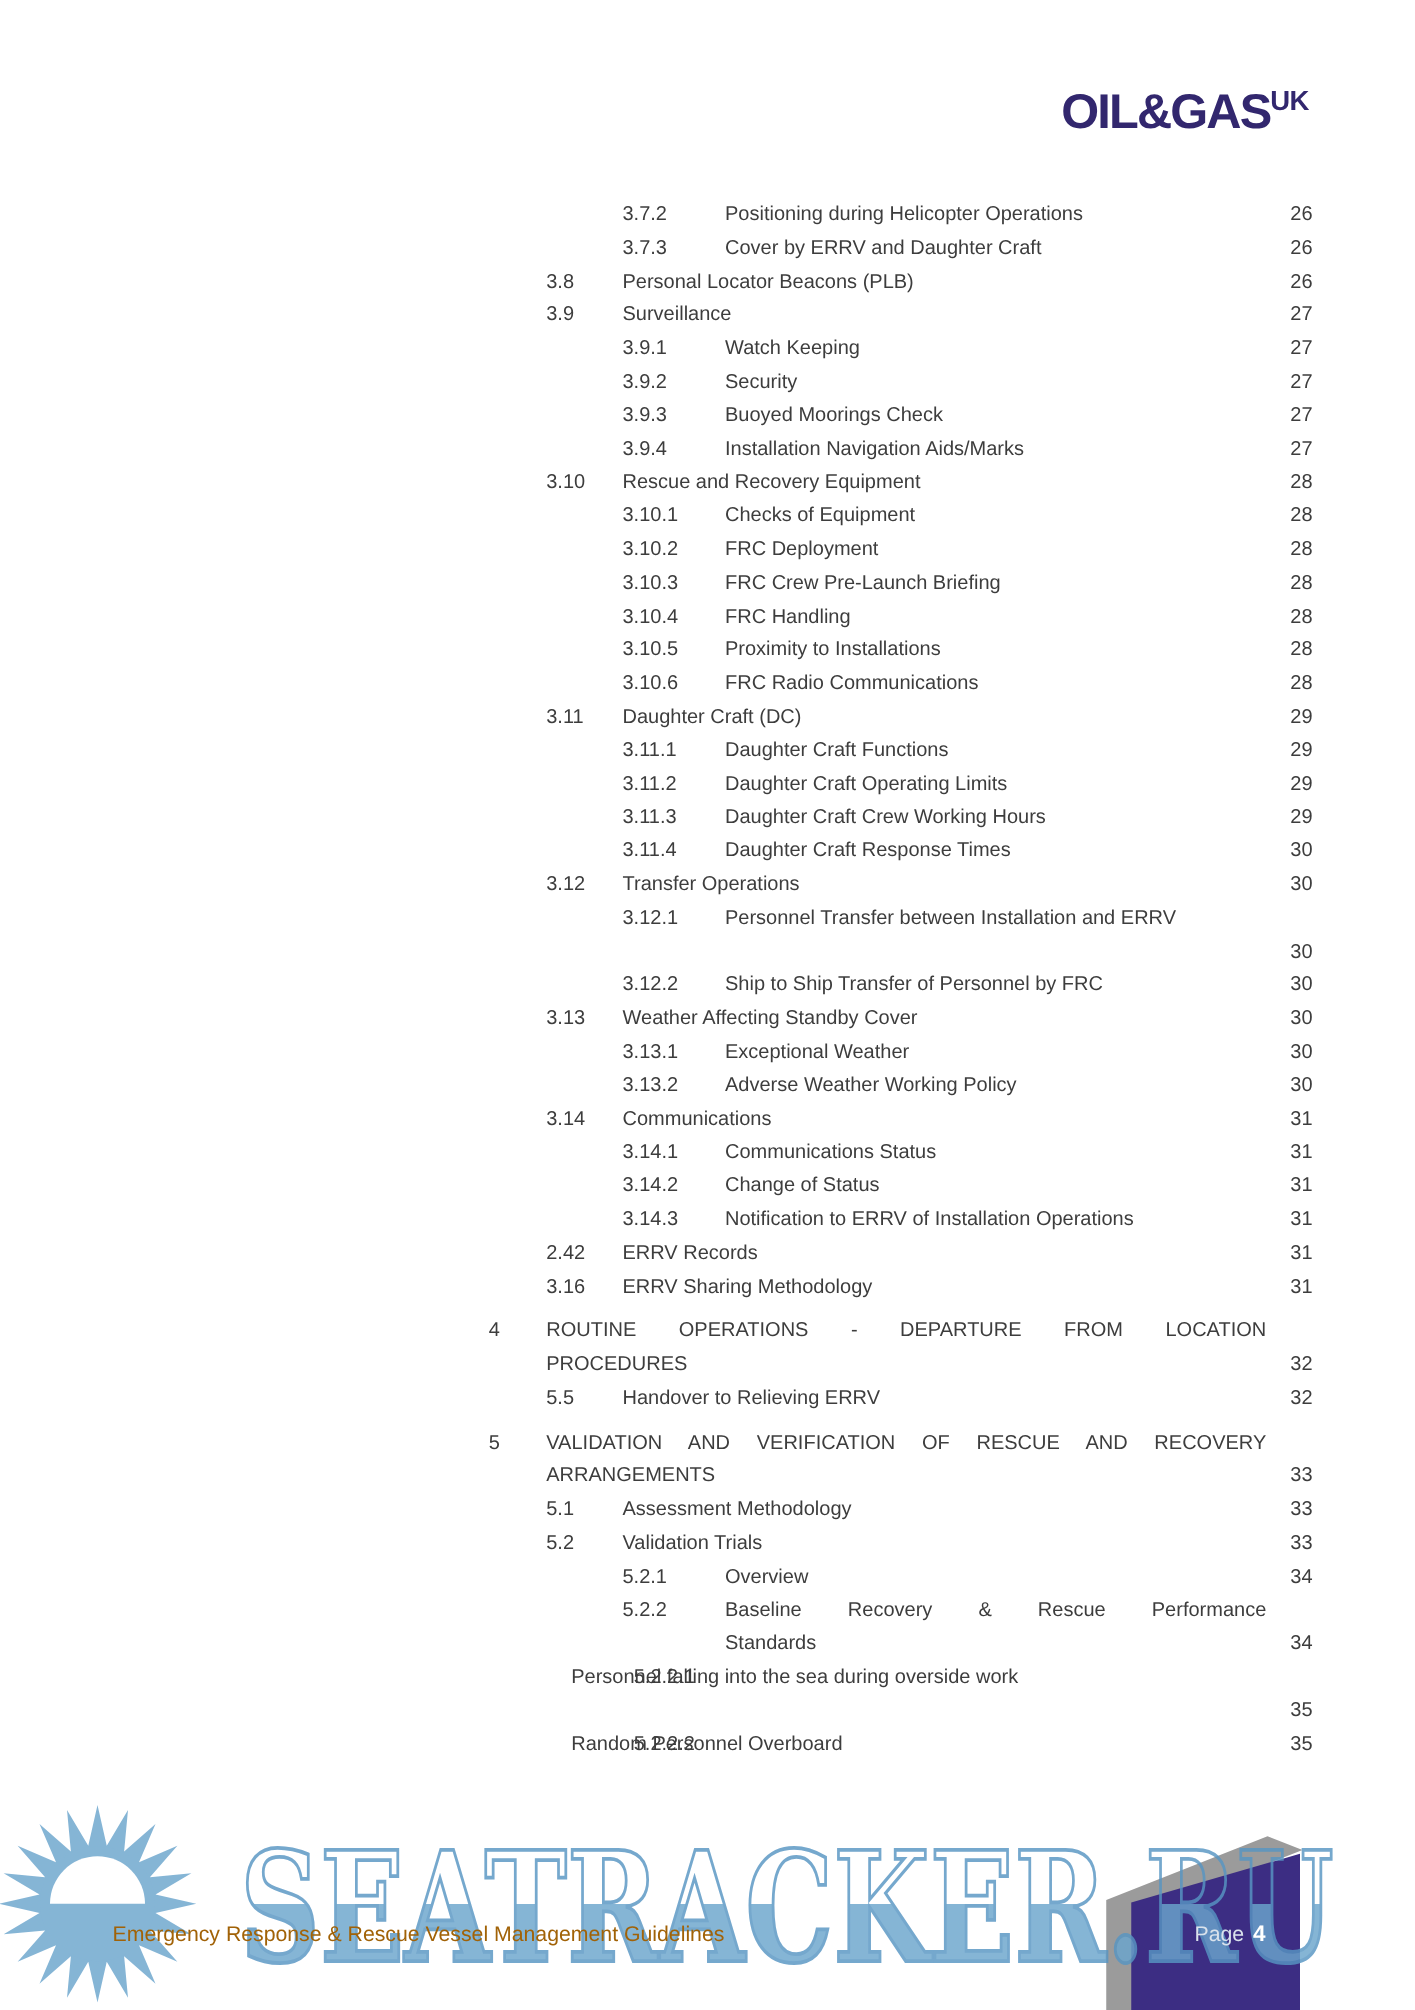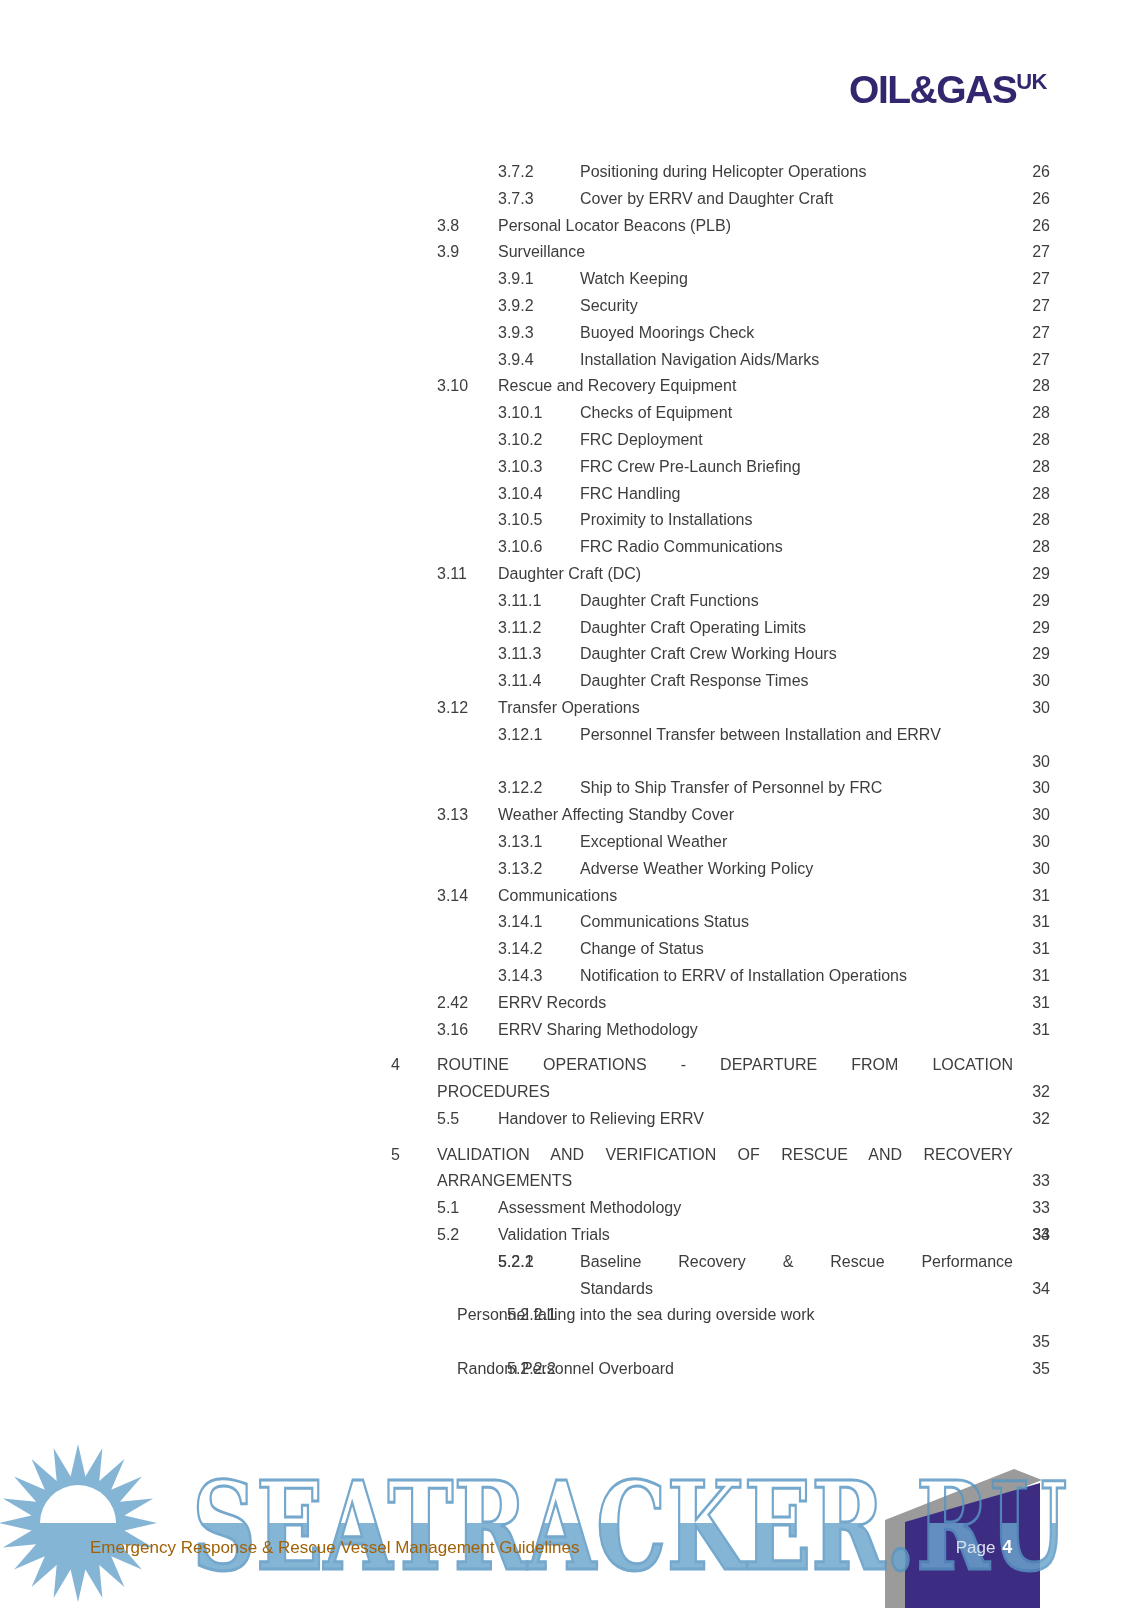--- a/index.html
+++ b/index.html
@@ -309,20 +309,23 @@
     </div>
     <div class="toc-row lvl2">
       <span class="toc-num">5.2</span>
       <div class="toc-title">
         <div class="toc-line">Validation Trials</div>
       </div>
       <span class="toc-page">33</span>
     </div>
     <div class="toc-row lvl3">
       <span class="toc-num">5.2.1</span>
+      <div class="toc-title">
+        <div class="toc-line">Overview</div>
+      </div>
       <span class="toc-page">34</span>
     </div>
     <div class="toc-row lvl3">
       <span class="toc-num">5.2.2</span>
       <div class="toc-title">
         <div class="toc-line spread">Baseline Recovery &amp; Rescue Performance</div>
         <div class="toc-line">Standards</div>
       </div>
       <span class="toc-page">34</span>
     </div>

